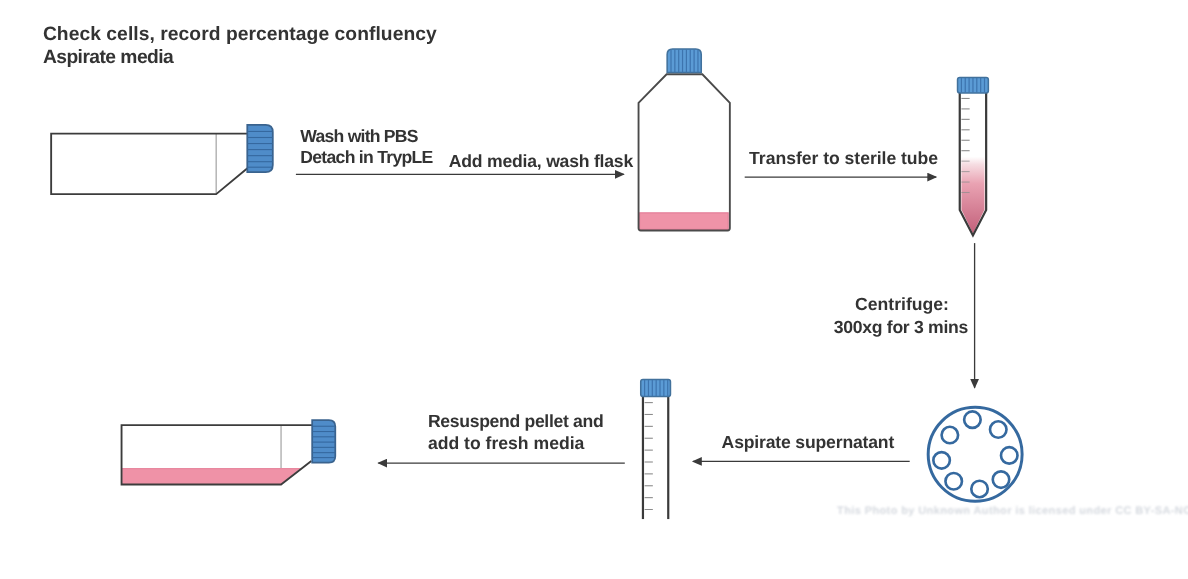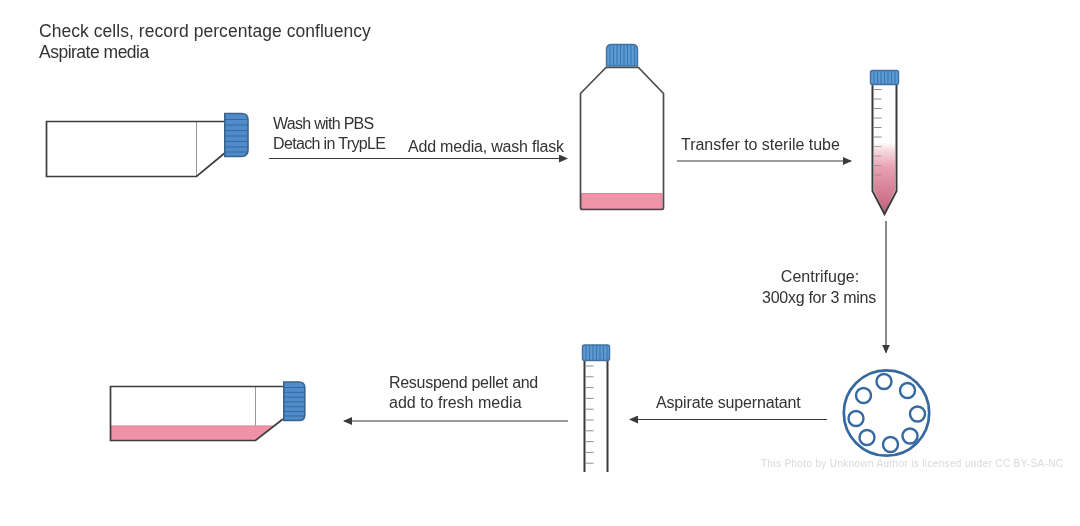--- a/index.html
+++ b/index.html
@@ -1,16 +1,16 @@
 <!DOCTYPE html>
 <html><head>
 <meta charset="utf-8">
 <style>
   html,body{margin:0;padding:0;background:#ffffff;}
-  #stage{position:relative;width:1080px;height:472px;background:#ffffff;overflow:hidden;}
+  #stage{position:relative;width:1080px;height:472px;background:#ffffff;overflow:hidden;font-weight:bold;}
   svg{position:absolute;left:0;top:0;}
   text{font-family:"Liberation Sans",sans-serif;fill:#333333;}
 </style>
 </head>
 <body>
 <div id="stage">
 <svg width="1080" height="526" viewBox="0 0 1080 526">
 <defs>
   <linearGradient id="liq1" x1="0" y1="0" x2="0" y2="1">
     <stop offset="0" stop-color="#ffffff"></stop>

